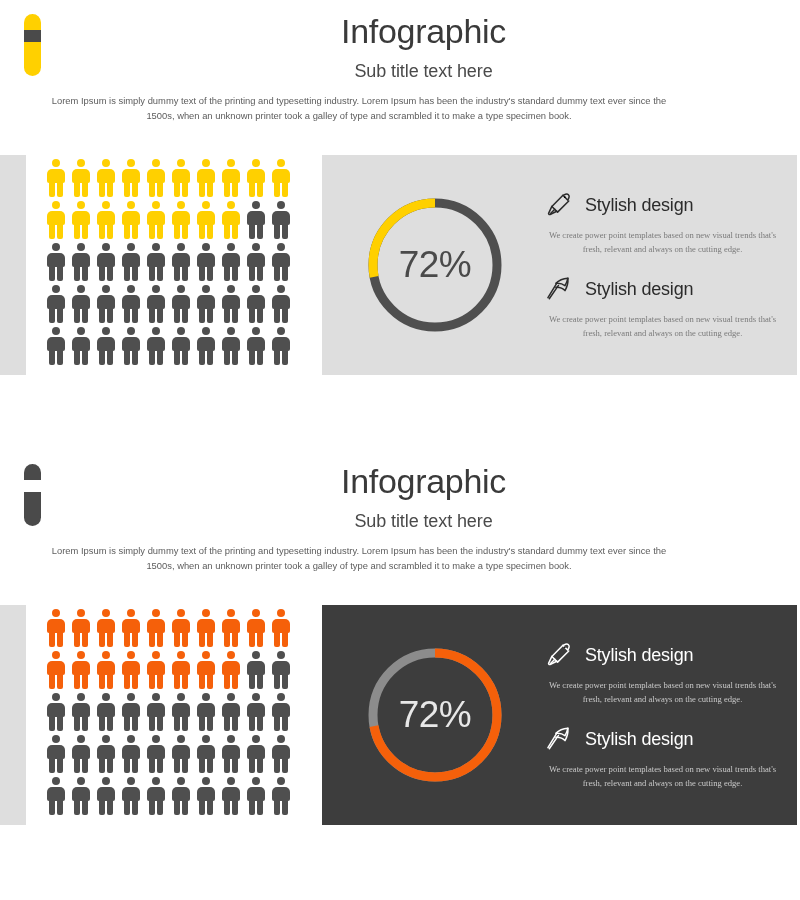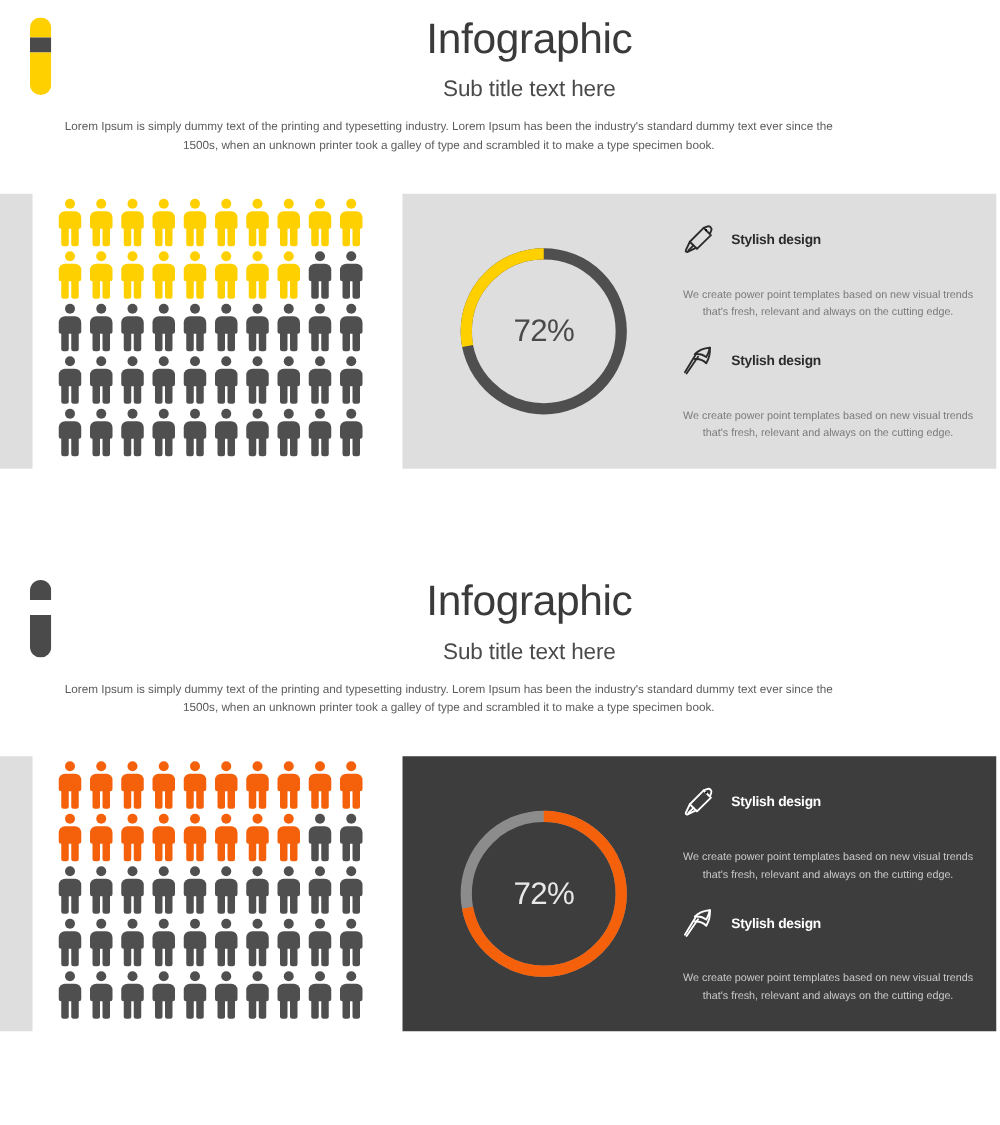--- a/index.html
+++ b/index.html
@@ -98,43 +98,44 @@
     position: relative;
     width: 150px; height: 150px;
     margin-left: 38px;
     flex: 0 0 auto;
   }
   .donut-wrap svg { display: block; }
   .donut-label {
     position: absolute; left: 0; top: 0;
     width: 150px; height: 150px;
     display: flex; align-items: center; justify-content: center;
-    font-size: 25px;
+    font-size: 37px;
     letter-spacing: -0.5px;
   }
 
   
   .features {
     flex: 1 1 auto;
     margin-left: 34px;
     padding-right: 16px;
   }
   .feature { margin-bottom: 18px; }
   .feature:last-child { margin-bottom: 0; }
   .feat-head { display: flex; align-items: center; gap: 11px; }
   .feat-icon { width: 30px; height: 30px; flex: 0 0 auto; }
   .feat-title {
-    font-size: 11px;
-    font-weight: bold;
+    font-size: 18px;
+    font-weight: normal;
     letter-spacing: -0.2px;
   }
   .feat-desc {
-    margin-top: 22px;
+    margin-top: 9px;
     font-size: 8.6px;
     line-height: 1.58;
+    font-family: Liberation Serif, serif;
   }
 
   
   .sec-light .panel { background: #dedede; }
   .sec-light .edge-strip { background: #dedede; }
   .sec-light .donut-label { color: #4a4a4a; }
   .sec-light .feat-title { color: #2b2b2b; }
   .sec-light .feat-desc { color: #7a7a7a; }
   .sec-light .feat-icon { stroke: #2b2b2b; }
 

